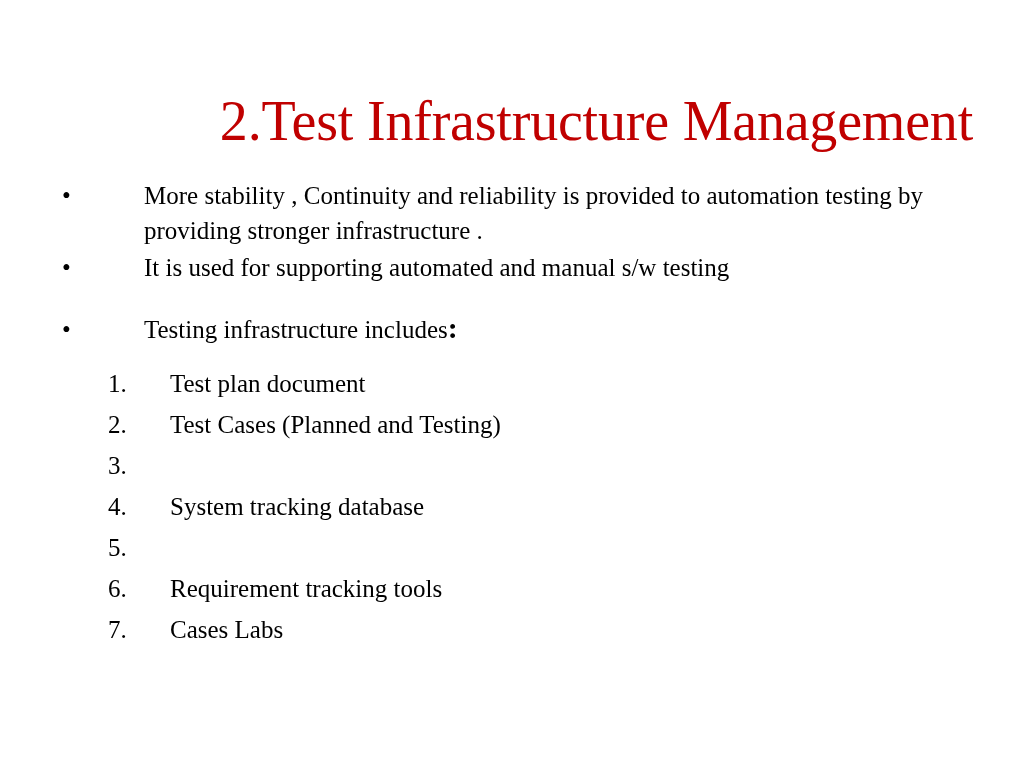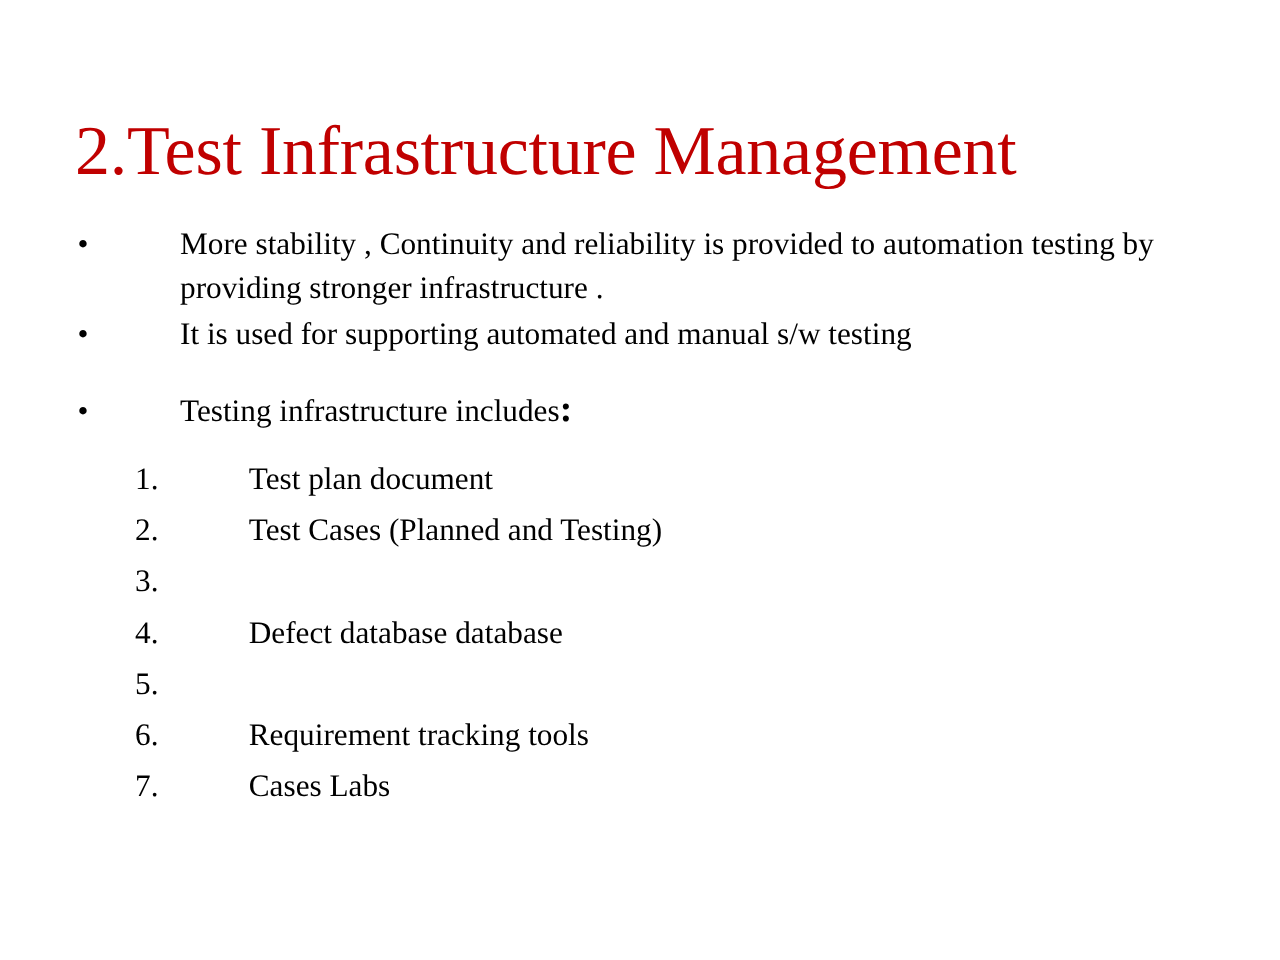--- a/index.html
+++ b/index.html
@@ -18,30 +18,31 @@
     position: relative;
     width: 1024px;
     height: 768px;
     background: #ffffff;
     box-sizing: border-box;
   }
 
   
   .slide-title {
     position: absolute;
-    left: 60px;
+    left: 73px;
     top: 52px;
     width: 900px;
     color: #c00000;
     font-family: "Liberation Serif", "DejaVu Serif", serif;
     font-size: 56px;
     line-height: 1.12;
     letter-spacing: -0.2px;
     white-space: nowrap;
     font-weight: 400;
+    text-align: right;
   }
 
   
   .body-area {
     position: absolute;
     left: 0;
     top: 178px;
     width: 1024px;
   }
 
@@ -99,21 +100,20 @@
     left: 108px;
     top: 0;
     width: 46px;
     text-align: left;
     font-size: 25px;
     line-height: 41px;
     color: #000000;
   }
   .num-item .ntext {
     display: inline;
-    margin-left: 29px;
   }
 </style>
 </head>
 <body>
 
 <div class="slide">
 
   <h1 class="slide-title">2.Test Infrastructure Management</h1>
 
   <div class="body-area">
@@ -140,21 +140,21 @@
       </li>
       <li class="num-item">
         <span class="num">2.</span>
         <span class="ntext">Test Cases (Planned and Testing)</span>
       </li>
       <li class="num-item">
         <span class="num">3.</span>
       </li>
       <li class="num-item">
         <span class="num">4.</span>
-        <span class="ntext">Defect database database</span>
+        <span class="ntext">System tracking database</span>
       </li>
       <li class="num-item">
         <span class="num">5.</span>
       </li>
       <li class="num-item">
         <span class="num">6.</span>
         <span class="ntext">Requirement tracking tools</span>
       </li>
       <li class="num-item">
         <span class="num">7.</span>

